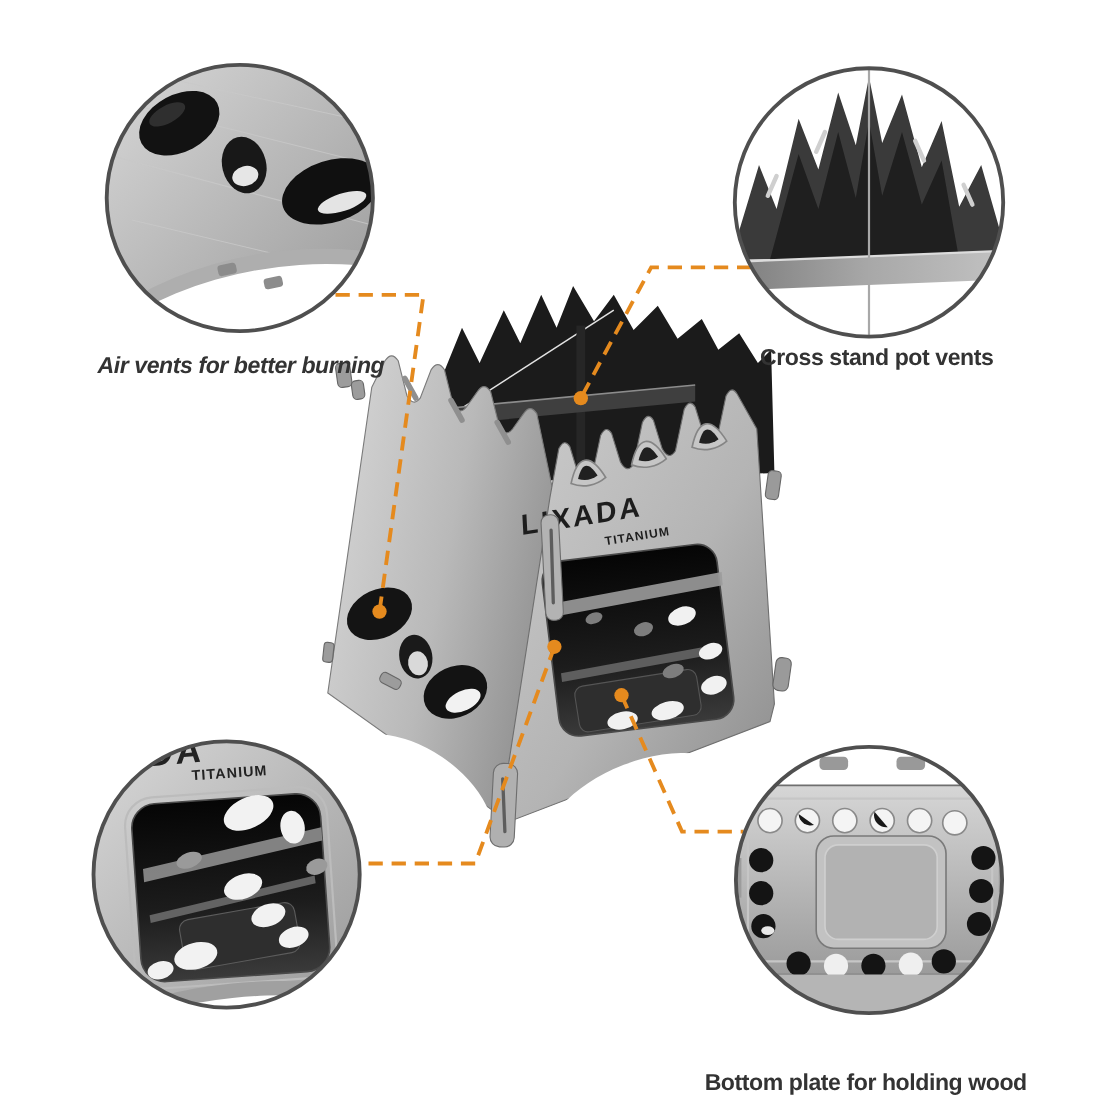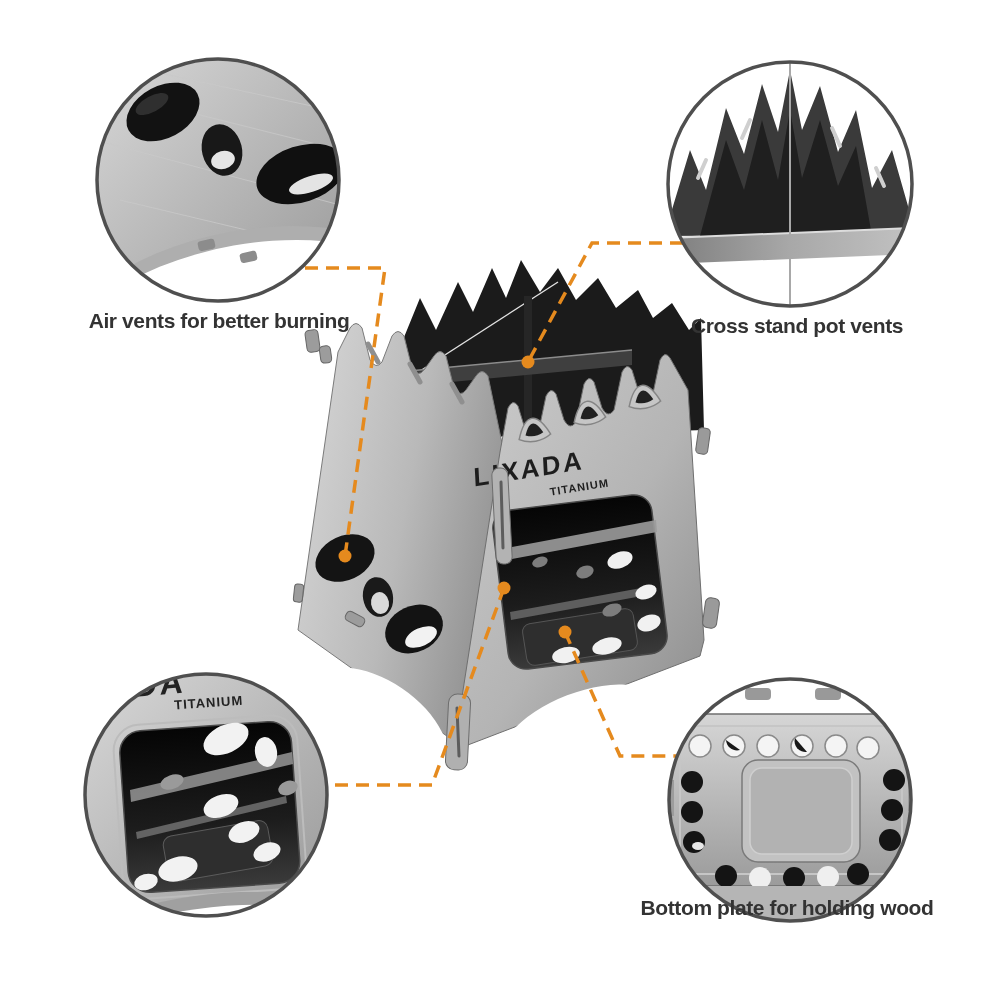--- a/index.html
+++ b/index.html
@@ -329,17 +329,17 @@
       <polygon points="676,886 906,886 868,924 714,924" fill="#b5b5b5"></polygon>
       <polygon points="690,888 790,936 770,946 668,896" fill="#c8c8c8" stroke="#8a8a8a" stroke-width="1"></polygon>
       <polygon points="892,888 792,936 812,946 914,896" fill="#c8c8c8" stroke="#8a8a8a" stroke-width="1"></polygon>
       <rect x="664" y="780" width="10" height="36" fill="#9c9c9c"></rect>
       <rect x="908" y="775" width="10" height="36" fill="#9c9c9c"></rect>
     </g>
     <circle cx="790" cy="800" r="121" fill="none" stroke="#4f4f4f" stroke-width="3.5"></circle>
   </g>
 </svg>
 
-<div class="callout-label" style="left:219px; top:309px;">Air vents for better burning</div>
+<div class="callout-label" style="left:219px; top:321px;font-style:italic;">Air vents for better burning</div>
 <div class="callout-label" style="left:797px; top:314px;">Cross stand pot vents</div>
-<div class="callout-label" style="left:787px; top:896px;">Bottom plate for holding wood</div>
+<div class="callout-label" style="left:787px; top:973px;">Bottom plate for holding wood</div>
 
 </div>
 
 </body></html>

